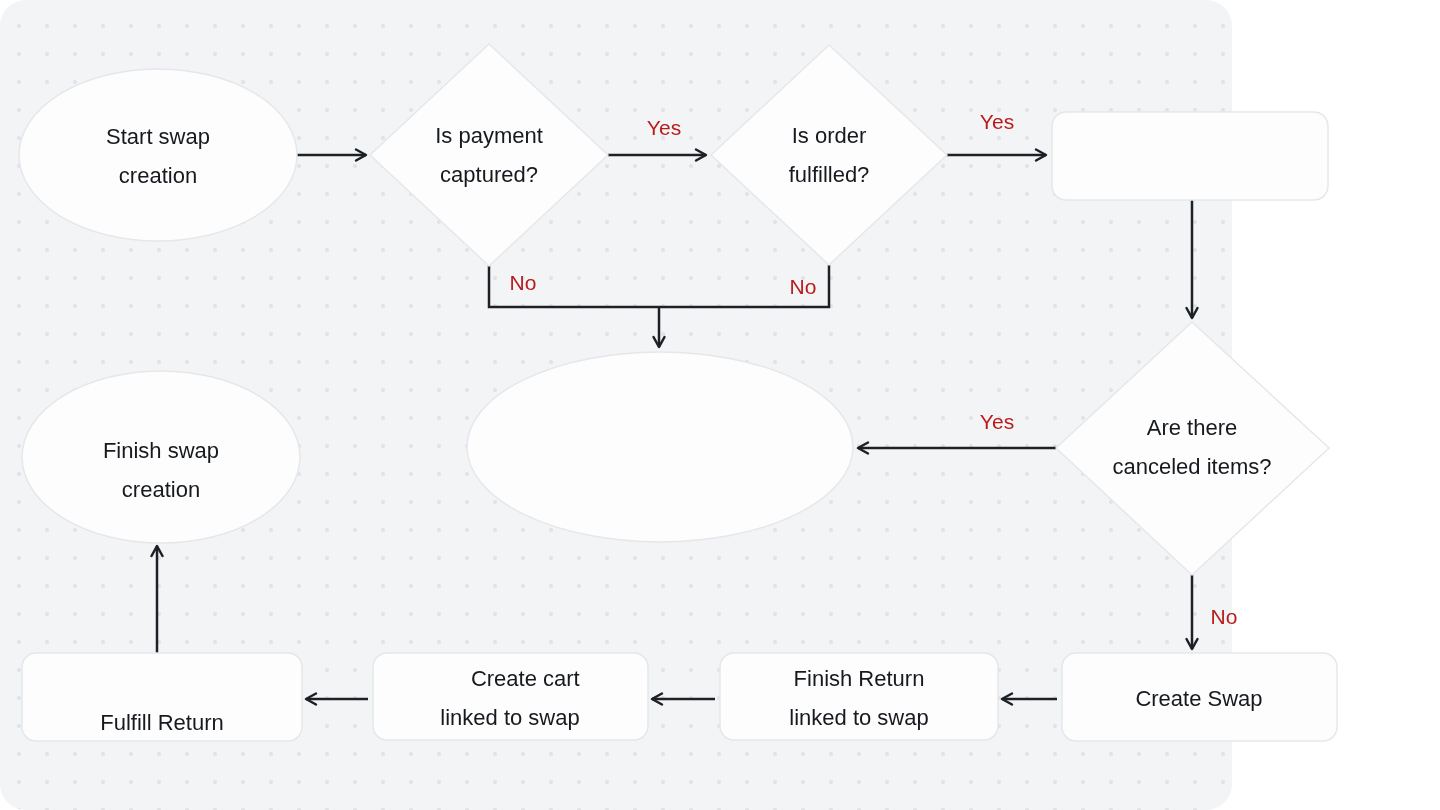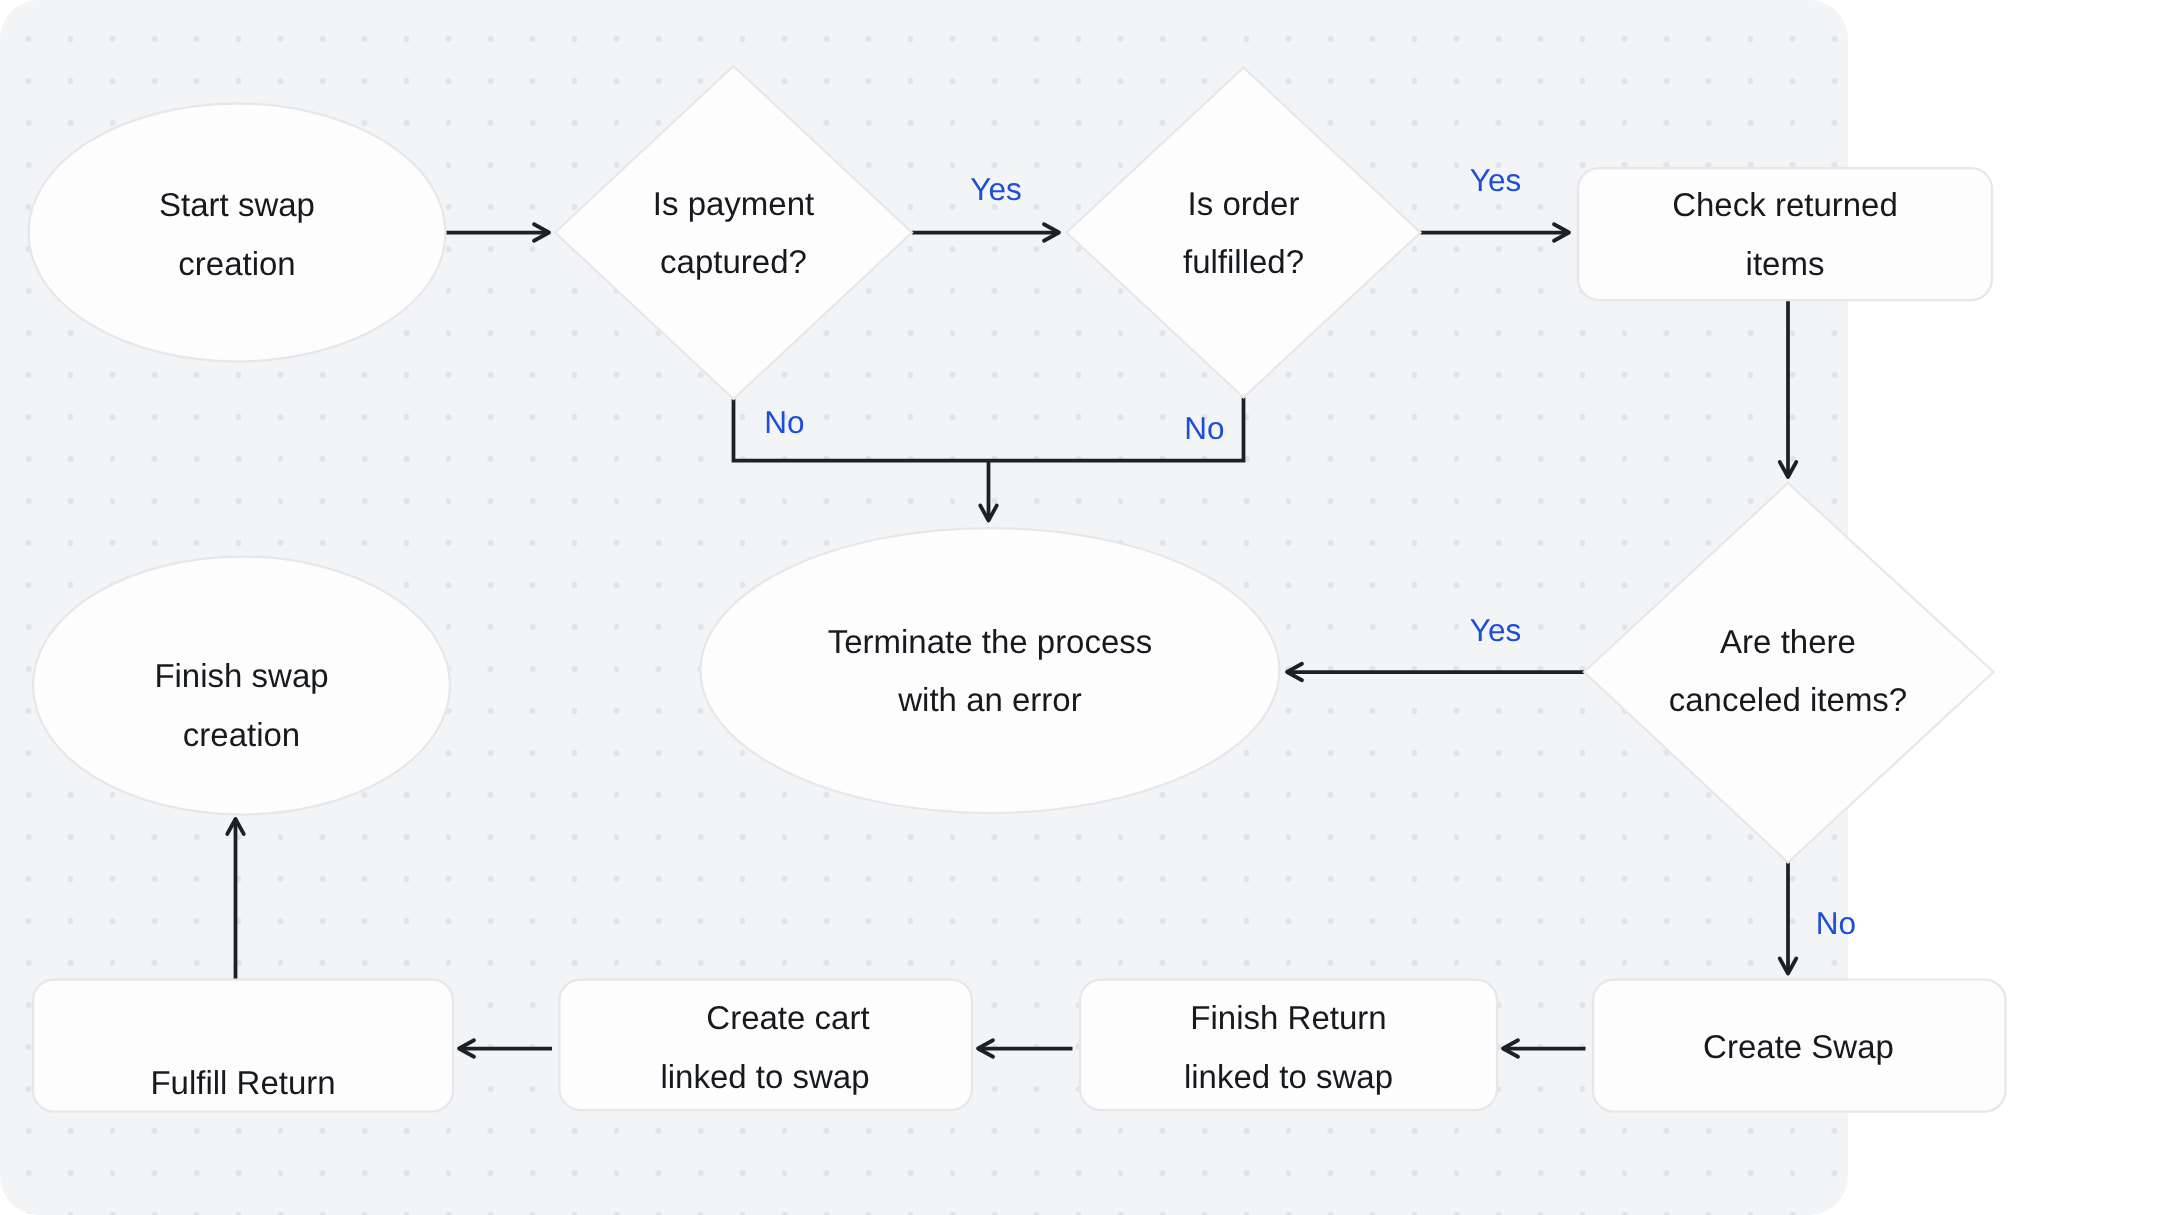--- a/index.html
+++ b/index.html
@@ -50,21 +50,21 @@
     color: #16191d;
     line-height: 39px;
     white-space: pre-line;
     width: max-content;
   }
   .edge-label {
     position: absolute;
     transform: translate(-50%, -50%);
     font-size: 21px;
     font-weight: 400;
-    color: #1d4ed8;
+    color: #b91c1c;
     line-height: 1;
     white-space: nowrap;
   }
 </style>
 </head>
 <body>
 
 <div class="stage">
   <div class="canvas"></div>
 
@@ -104,26 +104,22 @@
       <rect class="shape" x="1062" y="653" width="275" height="88" rx="14"></rect>
     </g>
   </svg>
 
   <div class="node-label" style="left:158px; top:156px;">Start swap
 creation</div>
   <div class="node-label" style="left:489px; top:155px;">Is payment
 captured?</div>
   <div class="node-label" style="left:829px; top:155px;">Is order
 fulfilled?</div>
-  <div class="node-label" style="left:1190px; top:156px;">Check returned
-items</div>
   <div class="node-label" style="left:1192px; top:447px;">Are there
 canceled items?</div>
-  <div class="node-label" style="left:660px; top:447px;">Terminate the process
-with an error</div>
   <div class="node-label" style="left:161px; top:470px;">Finish swap
 creation</div>
   <div class="node-label" style="left:162px; top:702px;margin-top:20px;">Fulfill Return</div>
   <div class="node-label" style="left:510px; top:698px;text-align:right;">Create cart
 linked to swap</div>
   <div class="node-label" style="left:859px; top:698px;">Finish Return
 linked to swap</div>
   <div class="node-label" style="left:1199px; top:698px;">Create Swap</div>
 
   <div class="edge-label" style="left:664px; top:127px;">Yes</div>

